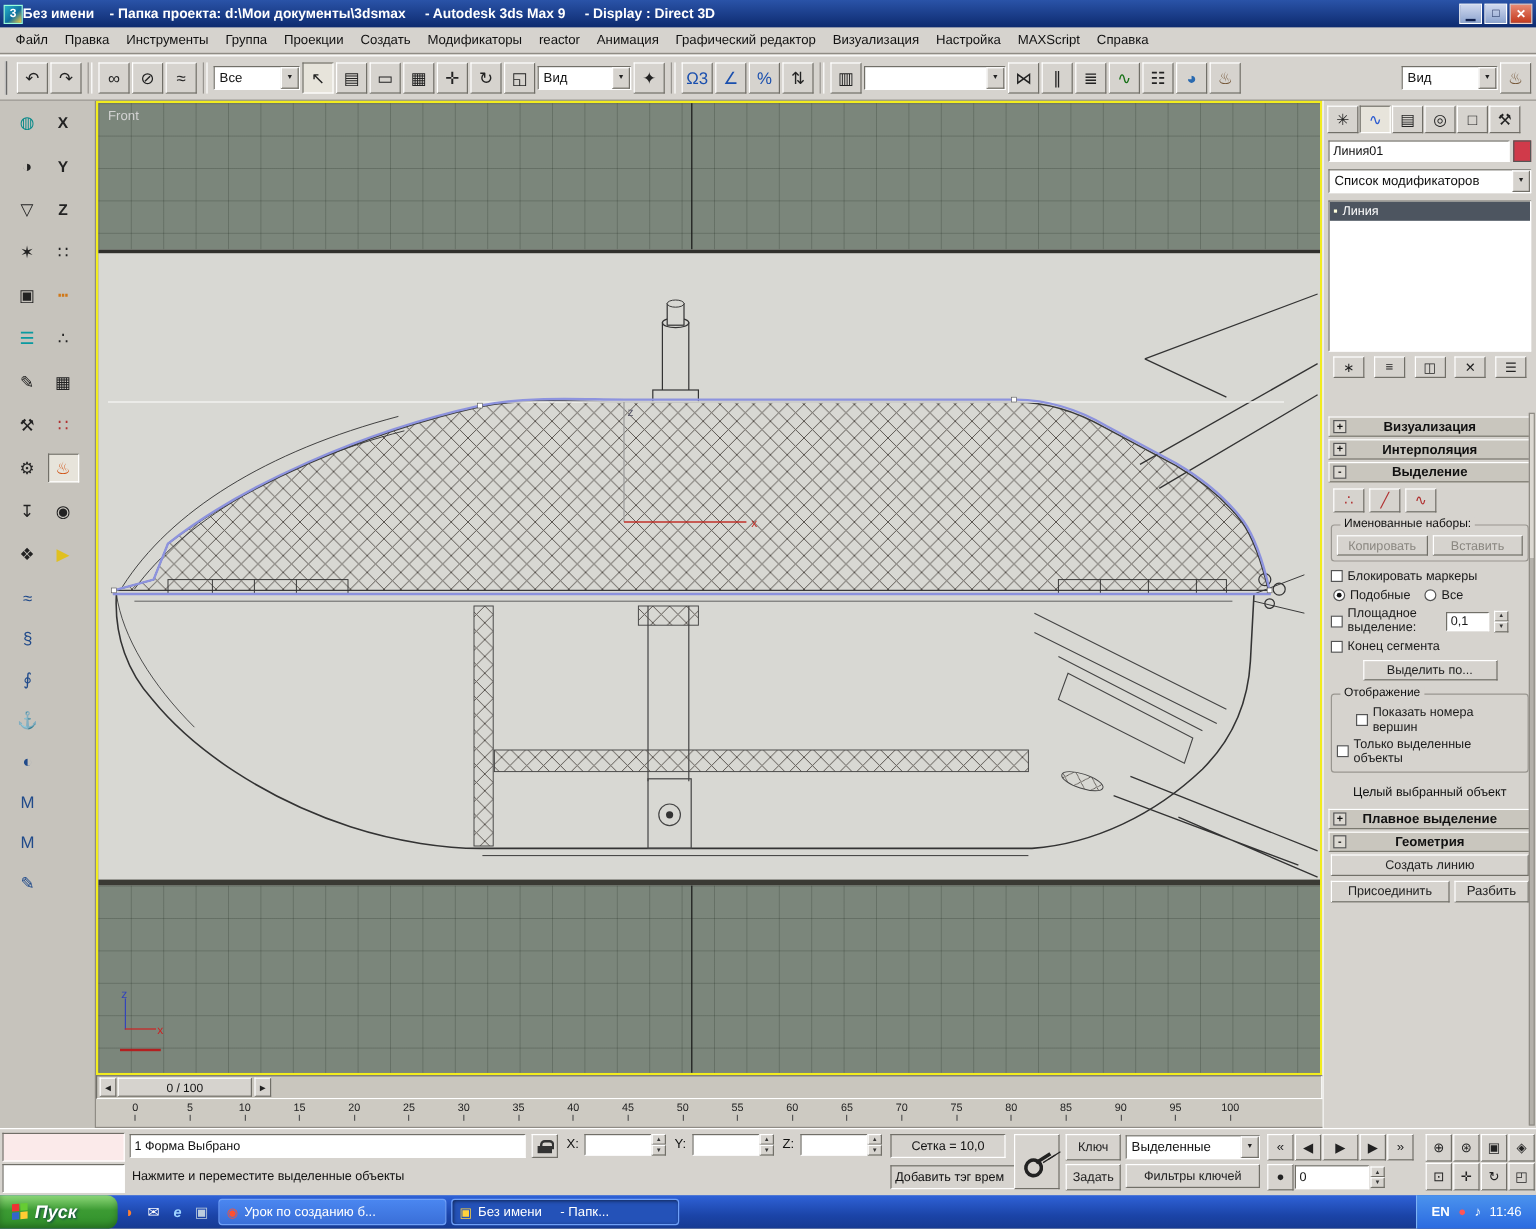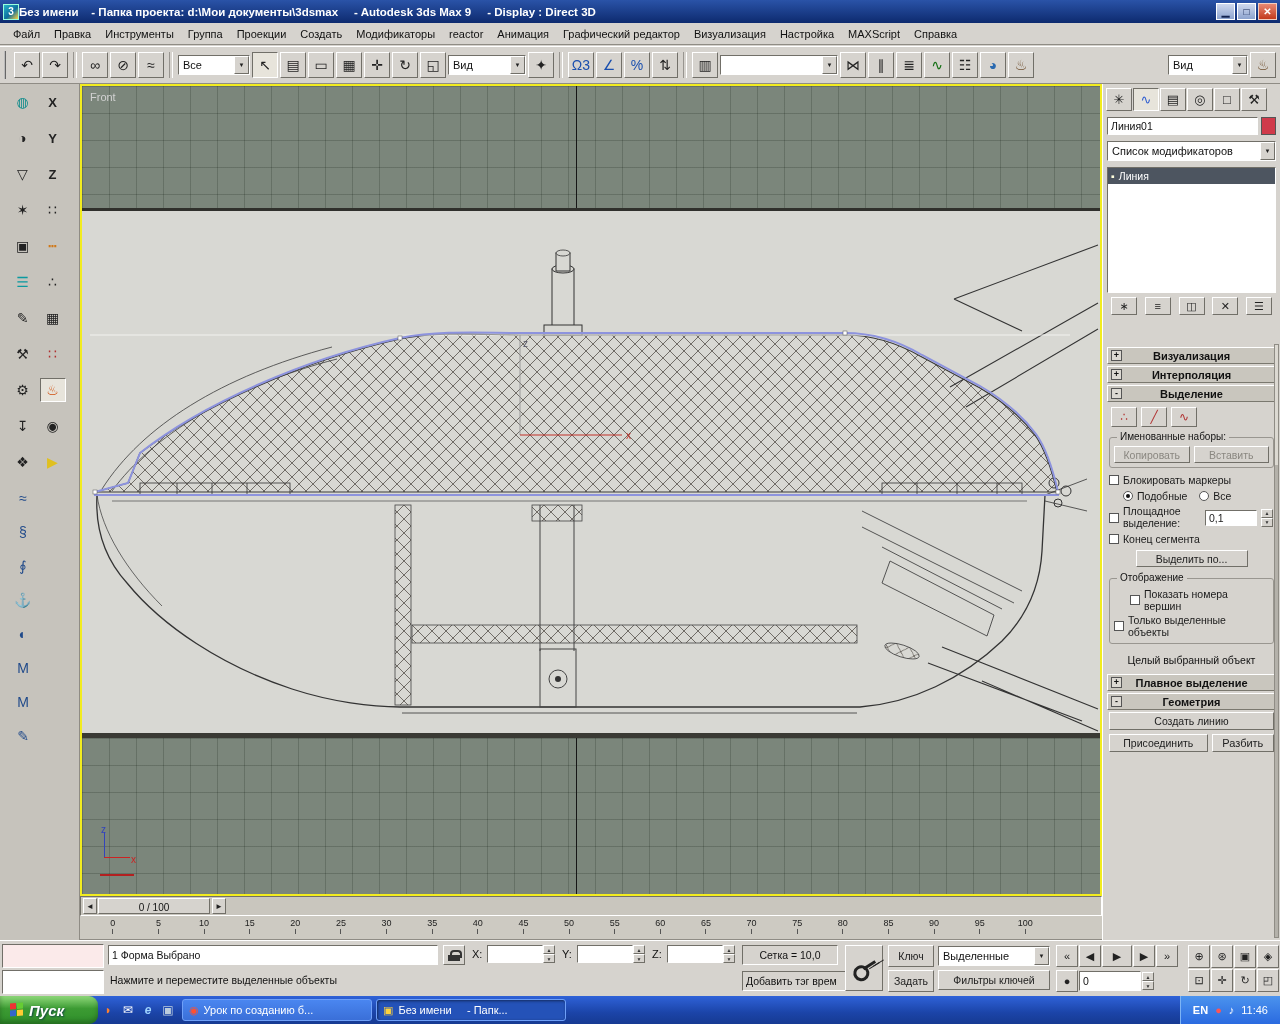--- a/index.html
+++ b/index.html
@@ -444,30 +444,30 @@
         </span>
       <span class="btn" style="flex:1;height:17px;font-size:10.5px;color:#8a8780">
           <span>Вставить</span>
         </span>
     </div>
   </div>
   <div class="crow">
       <span class="cb"></span>
       <span>Блокировать маркеры</span>
     </div>
-  <div class="crow" style="padding-left:20px">
+  <div class="crow" style="padding-left:8px">
       <span class="rb on"></span>
       <span>Подобные</span>
       <span class="rb" style="margin-left:8px"></span>
       <span>Все</span>
     </div>
   <div class="crow">
       <span class="cb"></span>
       <span style="width:78px;line-height:1.1">Площадное выделение:</span>
-      <span class="fld" style="width:52px;height:16px">
+      <span class="fld" style="width:36px;height:16px">
         <span>0,1</span>
       </span>
       <span class="spin">
         <span>▲</span>
         <span>▼</span>
       </span>
     </div>
   <div class="crow">
       <span class="cb"></span>
       <span>Конец сегмента</span>

